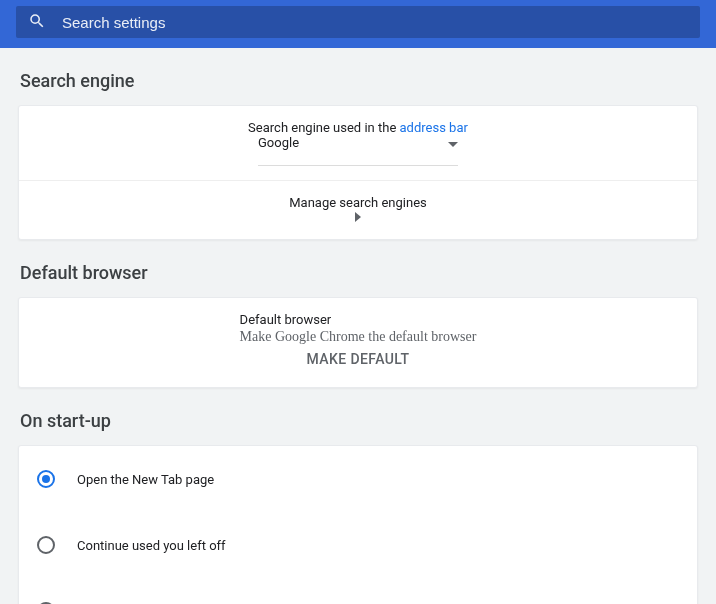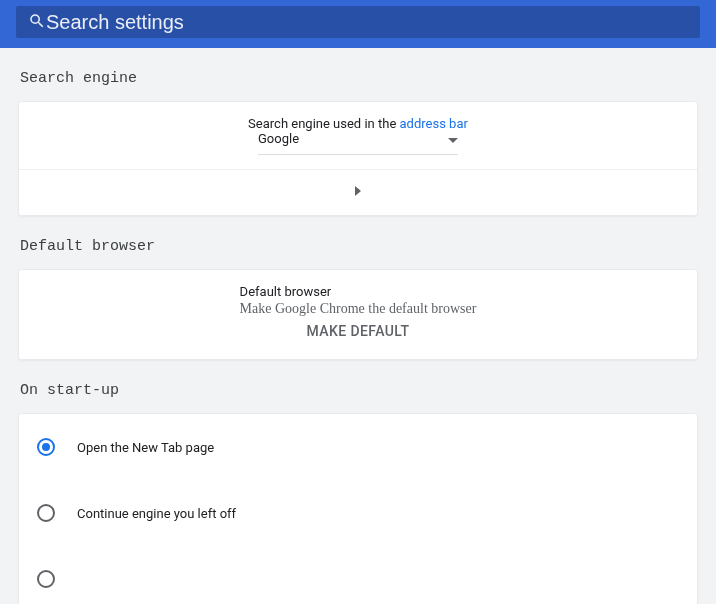--- a/index.html
+++ b/index.html
@@ -23,31 +23,31 @@
     align-items: center;
     padding: 7px 12px;
     height: 32px;
   }
   .search-box svg { fill: #fff; opacity: 0.9; }
   .search-input {
     background: transparent;
     border: none;
     outline: none;
     color: #fde047;
-    font-size: 20px;
+    font-size: 15px;
+    margin-left: 16px;
     flex: 1;
   }
   .search-input::placeholder { color: rgba(255,255,255,0.9); }
   .content { padding: 0 18px 20px 18px; }
   .section-title {
     color: #3c4043;
-    font-size: 15px;
+    font-size: 18px;
     font-weight: 500;
     padding: 22px 2px 14px 2px;
-    font-family: Liberation Mono, monospace;
   }
   .card {
     background: #fff;
     border: 1px solid #e8eaed;
     border-radius: 3px;
     box-shadow: 0 1px 2px rgba(0,0,0,0.05);
   }
   .row {
     display: flex;
     align-items: center;
@@ -59,21 +59,21 @@
   .row + .row { border-top: 1px solid #eee; }
   .row-main { display: flex; flex-direction: column; }
   .row-sub { color: #5f6368; font-size: 14px; margin-top: 2px; font-family: Liberation Serif, serif; }
   .link { color: #1a73e8; }
   .select-wrap {
     display: flex;
     align-items: center;
     width: 200px;
     justify-content: space-between;
     border-bottom: 1px solid #dcdcdc;
-    padding-bottom: 8px;
+    padding-bottom: 15px;
     cursor: pointer;
   }
   .select-wrap .sel-text { color: #202124; font-size: 13px; }
   .caret { fill: #5f6368; }
   .arrow-right { fill: #5f6368; }
   .make-default {
     color: #5f6368;
     font-size: 14px;
     letter-spacing: 0.4px;
     font-weight: 500;
@@ -149,20 +149,21 @@
       <div class="select-wrap">
         <span class="sel-text">Google</span>
         <span>
           <svg class="caret" width="10" height="5" viewBox="0 0 10 5">
               <path d="M0 0l5 5 5-5z"></path>
             </svg>
         </span>
       </div>
     </div>
     <div class="row" style="cursor:pointer;">
+      <div class="row-main">Manage search engines</div>
       <span>
         <svg class="arrow-right" width="6" height="10" viewBox="0 0 6 10">
             <path d="M0 0l6 5-6 5z"></path>
           </svg>
       </span>
     </div>
   </div>
 
   <div class="section-title">Default browser</div>
   <div class="card">
@@ -178,21 +179,21 @@
   <div class="section-title">On start-up</div>
   <div class="card">
     <div class="radio-row">
       <div class="radio selected">
           <div class="dot"></div>
         </div>
       <span>Open the New Tab page</span>
     </div>
     <div class="radio-row">
       <div class="radio"></div>
-      <span>Continue engine you left off</span>
+      <span>Continue used you left off</span>
     </div>
     <div class="radio-row">
       <div class="radio"></div>
     </div>
   </div>
 
   <div class="advanced-wrap">
     <div class="highlight-box">
       <div class="advanced-btn">
         <span>Advanced</span>

